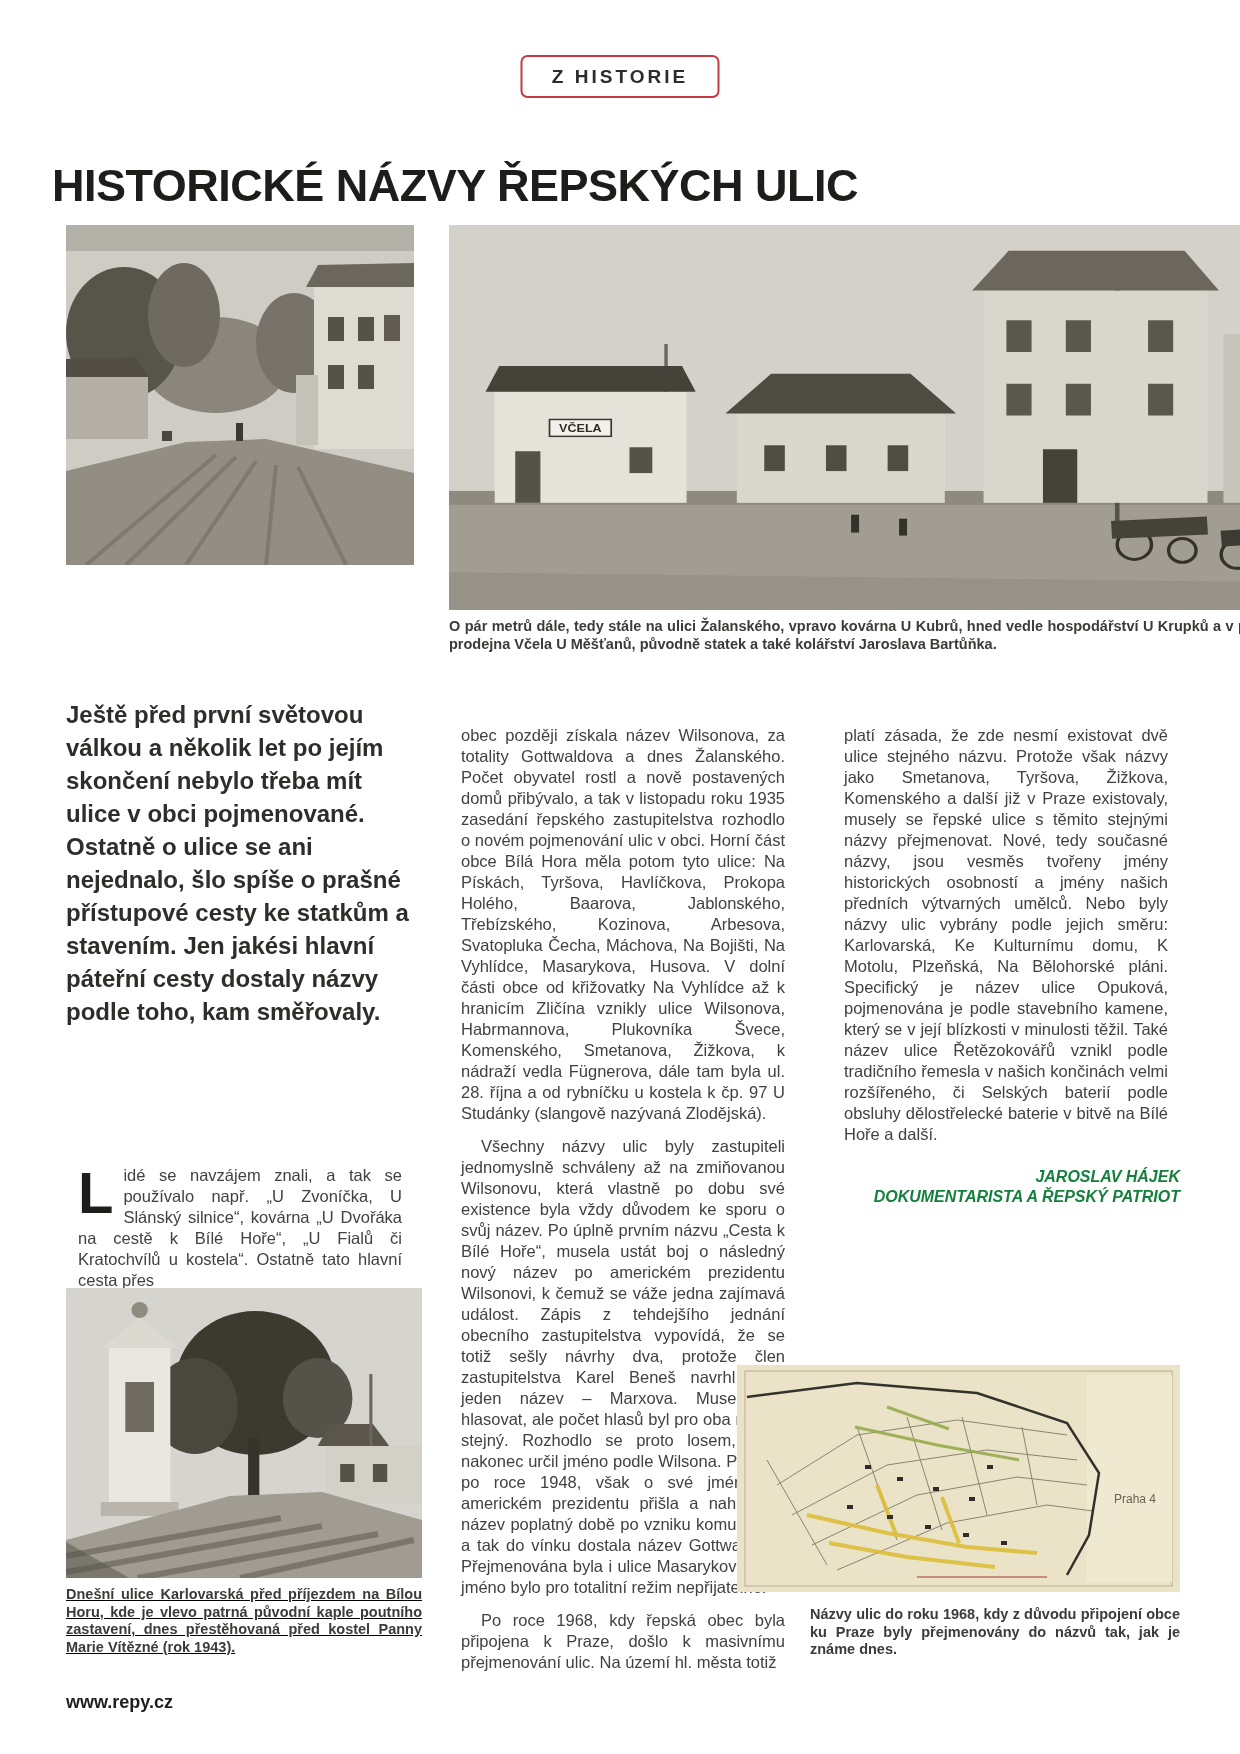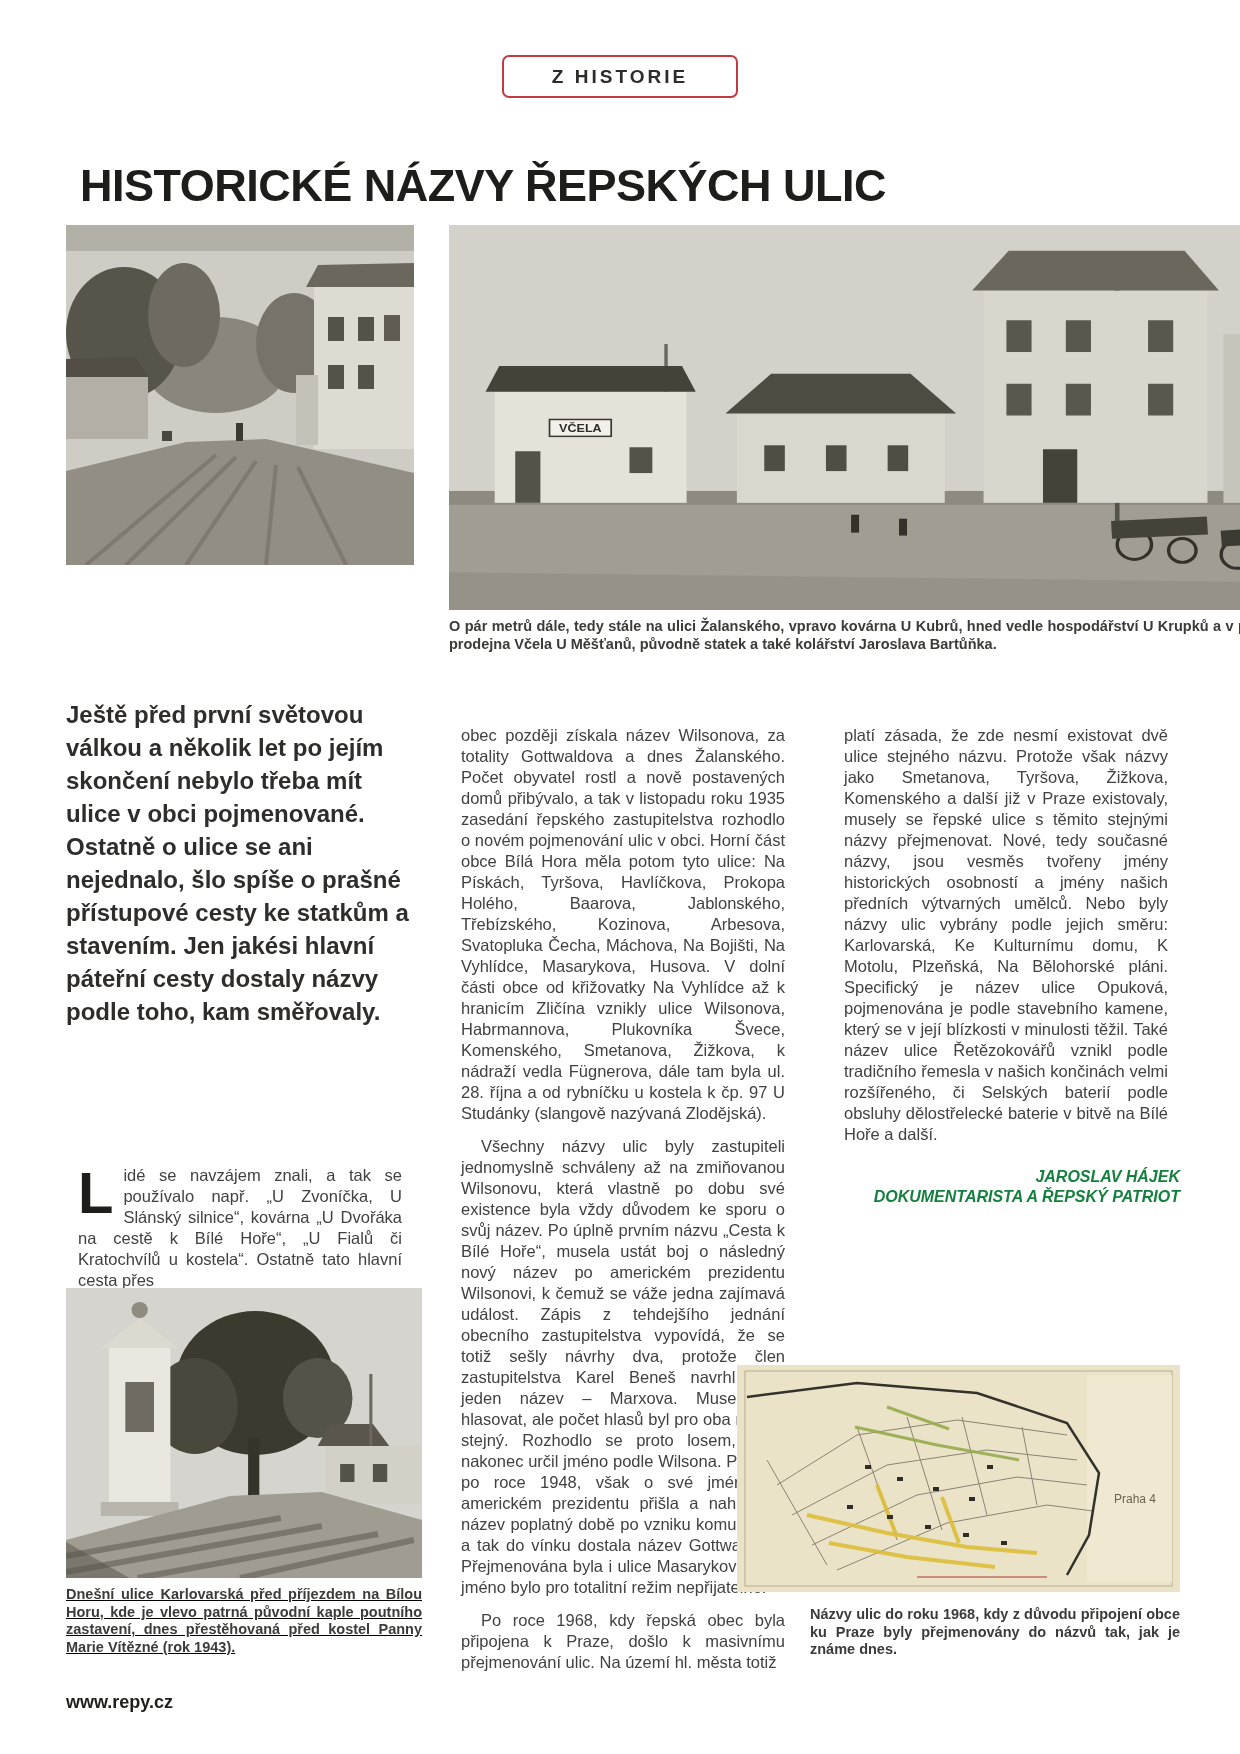--- a/index.html
+++ b/index.html
@@ -7,25 +7,25 @@
     --ink:#1d1d1b;
     --body:#414141;
     --cap:#3c3b39;
   }
   *{box-sizing:border-box;}
   html,body{margin:0;padding:0;}
   body{background:#9a9a9a;font-family:"Liberation Sans","DejaVu Sans",sans-serif;}
   .page{position:relative;width:1240px;height:1754px;margin:0 auto;background:#ffffff;overflow:hidden;}
 
   .badge{position:absolute;top:55px;left:50%;transform:translateX(-50%);
-    width:236px;height:43px;border:2px solid var(--red);border-radius:7px;
+    width:199px;height:43px;border:2px solid var(--red);border-radius:7px;
     display:flex;align-items:center;justify-content:center;background:#fff;}
   .badge-label{font-size:19px;font-weight:700;letter-spacing:3px;color:#2d2c2a;}
 
-  .title{position:absolute;left:80px;top:130px;font-size:45px;font-weight:800;
+  .title{position:absolute;left:52px;top:130px;font-size:45px;font-weight:800;
     letter-spacing:-0.5px;color:var(--ink);white-space:nowrap;}
 
   .photo-block{position:absolute;}
   .photo-frame{display:block;width:100%;background:#c9c6bf;}
   .caption{margin:8px 0 0;font-size:14.5px;line-height:17.6px;font-weight:700;
     color:var(--cap);text-align:justify;}
 
   .lead{position:absolute;left:66px;top:698px;width:354px;font-size:24px;
     line-height:33px;font-weight:700;color:#2e2d2b;}
 

